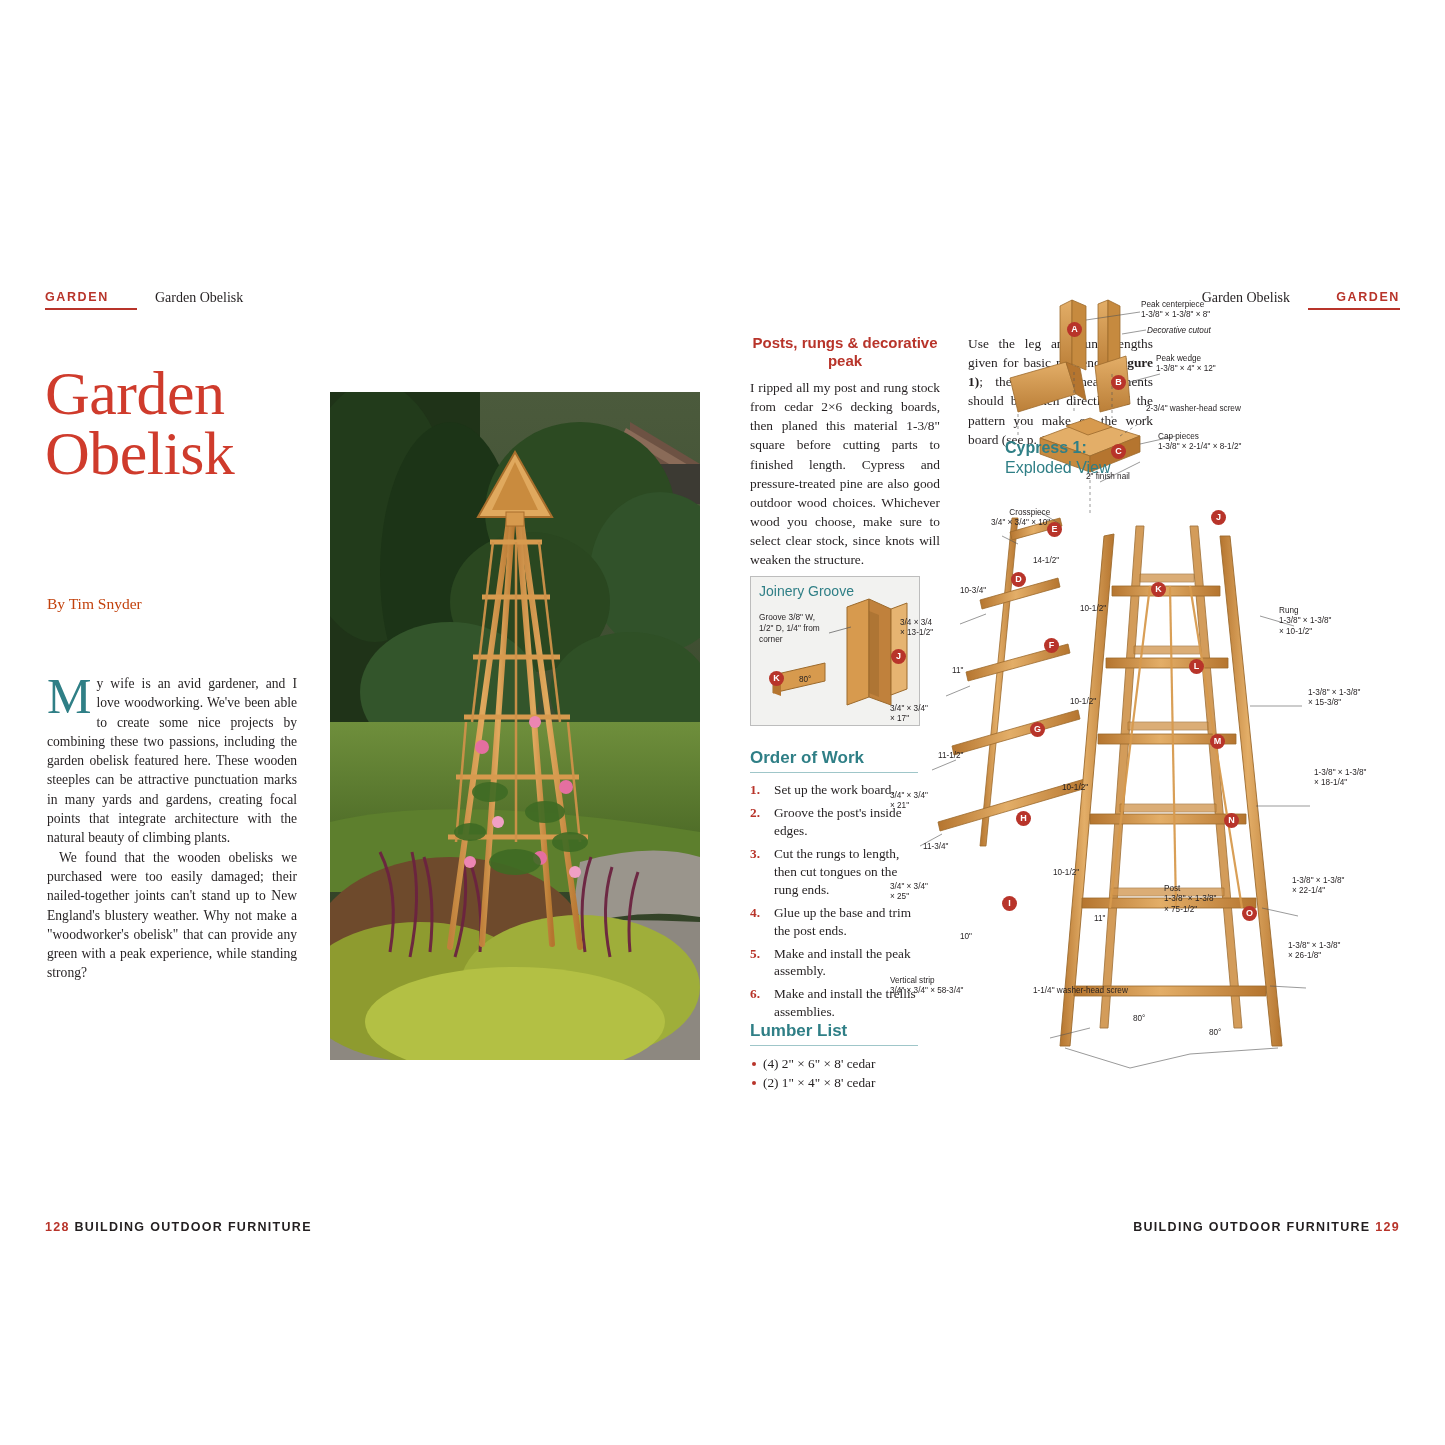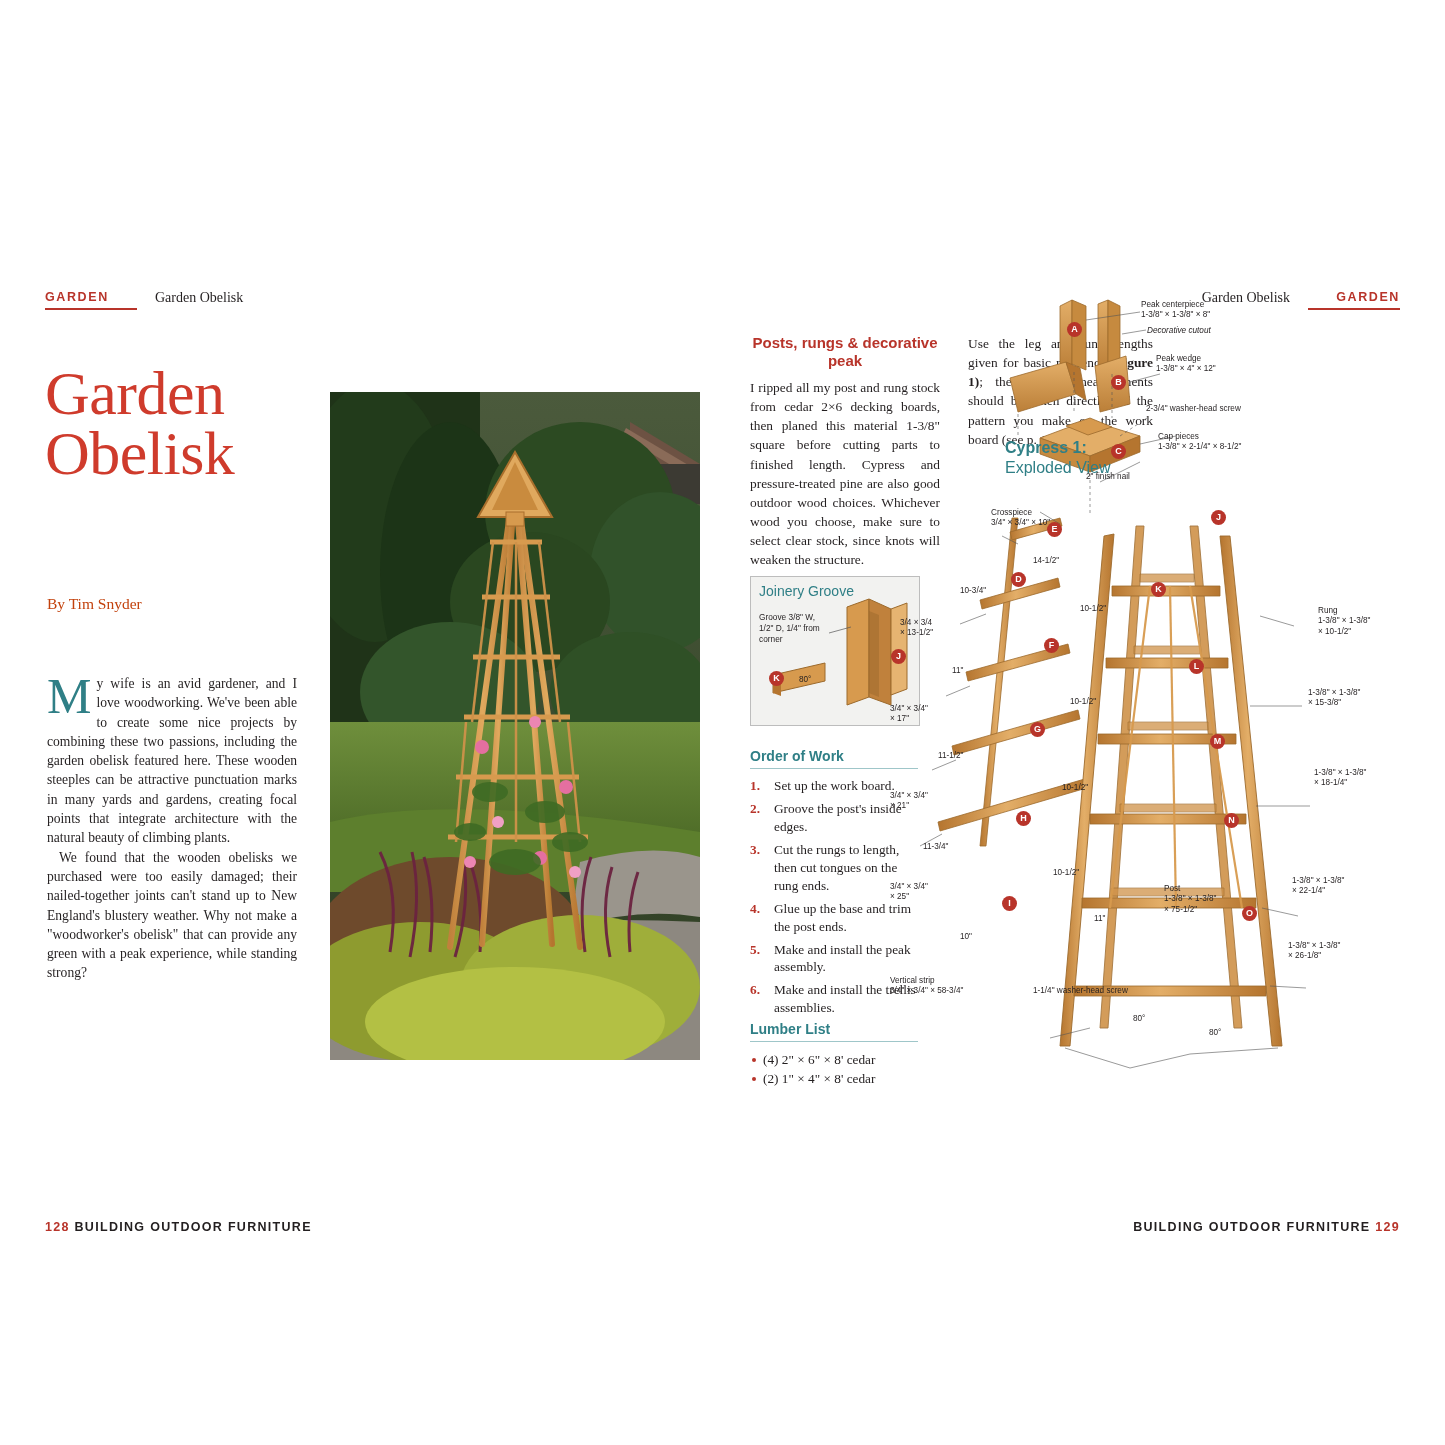--- a/index.html
+++ b/index.html
@@ -186,21 +186,21 @@
     left: 8px; top: 35px;
     width: 70px;
     font-family: "Liberation Sans", sans-serif;
     font-size: 8.3px;
     line-height: 1.3;
     color: #231f20;
   }
 
   .section-head {
     font-family: "Liberation Sans", sans-serif;
-    font-size: 14px;
+    font-size: 17px;
     font-weight: bold;
     color: #2f7f86;
     margin: 0 0 4px 0;
   }
   .rule-teal { height: 1px; background: #9fc6c9; margin-bottom: 8px; }
 
   .order { position: absolute; left: 0; top: 462px; width: 168px; }
   .order ol { margin: 0; padding: 0; list-style: none; }
   .order li {
     position: relative;
@@ -605,21 +605,21 @@
 
       <div class="callout" style="left:251px; top:14px;">Peak centerpiece
 1-3/8" × 1-3/8" × 8"</div>
       <div class="callout" style="left:257px; top:40px;font-style:italic;">Decorative cutout</div>
       <div class="callout" style="left:266px; top:68px;">Peak wedge
 1-3/8" × 4" × 12"</div>
       <div class="callout" style="left:256px; top:118px;">2-3/4" washer-head screw</div>
       <div class="callout" style="left:268px; top:146px;">Cap pieces
 1-3/8" × 2-1/4" × 8-1/2"</div>
       <div class="callout" style="left:196px; top:186px;">2" finish nail</div>
-      <div class="callout" style="left:101px; top:222px;">Crosspiece
+      <div class="callout" style="left:101px; top:222px;text-align:right;">Crosspiece
 3/4" × 3/4" × 10"</div>
       <div class="callout" style="left:143px; top:270px;">14-1/2"</div>
       <div class="callout" style="left:70px;  top:300px;">10-3/4"</div>
       <div class="callout" style="left:10px;  top:332px;">3/4 × 3/4
 × 13-1/2"</div>
       <div class="callout" style="left:62px;  top:380px;">11"</div>
       <div class="callout" style="left:0px;   top:418px;">3/4" × 3/4"
 × 17"</div>
       <div class="callout" style="left:48px;  top:465px;">11-1/2"</div>
       <div class="callout" style="left:0px;   top:505px;">3/4" × 3/4"
@@ -627,21 +627,21 @@
       <div class="callout" style="left:33px;  top:556px;">11-3/4"</div>
       <div class="callout" style="left:0px;   top:596px;">3/4" × 3/4"
 × 25"</div>
       <div class="callout" style="left:70px;  top:646px;">10"</div>
       <div class="callout" style="left:0px;   top:690px;">Vertical strip
 3/4" × 3/4" × 58-3/4"</div>
       <div class="callout" style="left:190px; top:318px;">10-1/2"</div>
       <div class="callout" style="left:180px; top:411px;">10-1/2"</div>
       <div class="callout" style="left:172px; top:497px;">10-1/2"</div>
       <div class="callout" style="left:163px; top:582px;">10-1/2"</div>
-      <div class="callout" style="left:428px; top:320px;">Rung
+      <div class="callout" style="left:389px; top:320px;">Rung
 1-3/8" × 1-3/8"
 × 10-1/2"</div>
       <div class="callout" style="left:418px; top:402px;">1-3/8" × 1-3/8"
 × 15-3/8"</div>
       <div class="callout" style="left:424px; top:482px;">1-3/8" × 1-3/8"
 × 18-1/4"</div>
       <div class="callout" style="left:402px; top:590px;">1-3/8" × 1-3/8"
 × 22-1/4"</div>
       <div class="callout" style="left:398px; top:655px;">1-3/8" × 1-3/8"
 × 26-1/8"</div>

